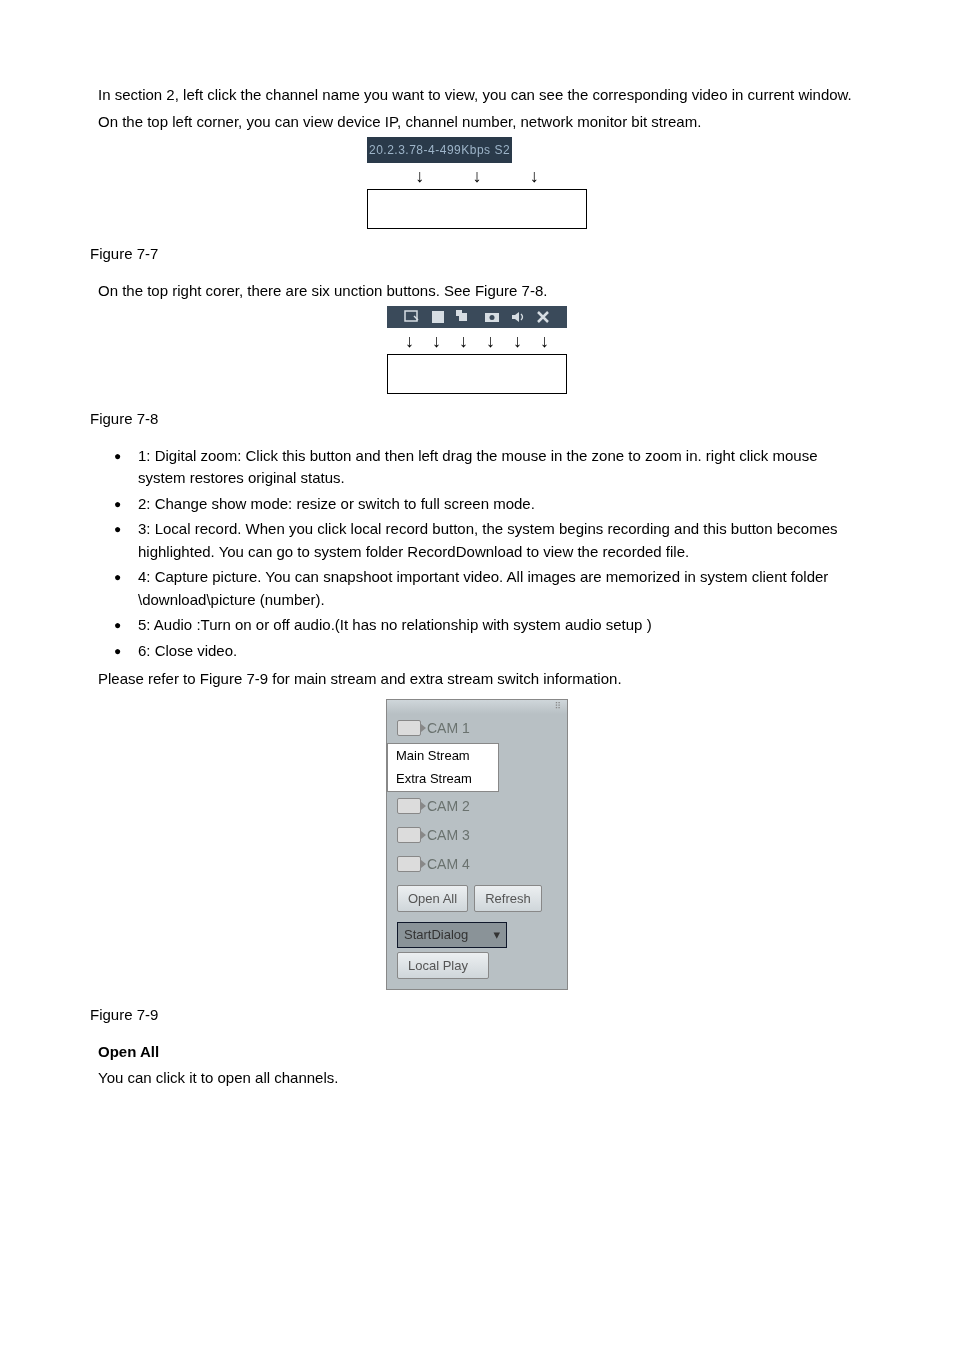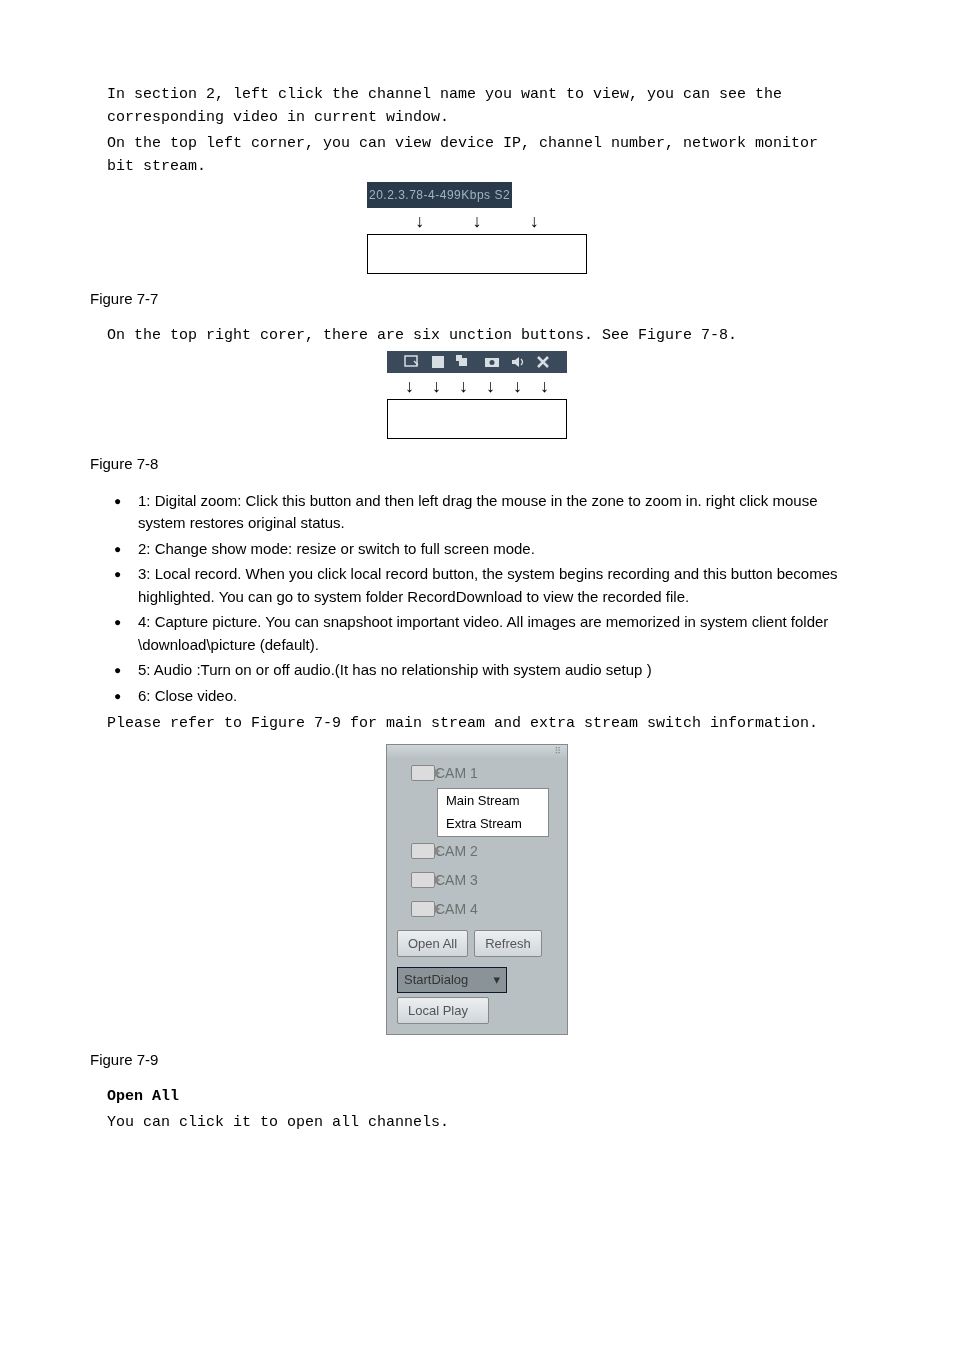--- a/index.html
+++ b/index.html
@@ -6,21 +6,21 @@
       font-family: Arial, sans-serif;
       font-size: 15px;
       color: #000;
       margin: 0;
       padding: 80px 90px;
       background: #fff;
       width: 954px;
       box-sizing: border-box;
       line-height: 1.5;
     }
-    p { margin: 4px 17px; font-family: Liberation Mono, monospace; }
+    p { margin: 4px 8px; }
     .centered { text-align: left; margin: 14px 0; }
     .fig-box {
       display: inline-block;
       background: #2a3a4a;
       color: #9db4c8;
       font-size: 12px;
       padding: 4px 2px;
       letter-spacing: 0.5px;
     }
     .arrow-row {
@@ -71,21 +71,22 @@
       height: 14px;
       background: linear-gradient(#cfd6da, #b8c0c4);
       text-align: right;
       font-size: 9px;
       color: #888;
       padding-right: 6px;
     }
     .cam-item {
       display: flex;
       align-items: center;
-      padding: 4px 24px;
+      gap: 6px;
+      padding: 4px 10px;
       color: #6a726f;
       font-size: 14px;
     }
     .cam-icon {
       width: 22px; height: 14px;
       background: #dcdcdc;
       border: 1px solid #888;
       border-radius: 2px;
       position: relative;
     }
@@ -94,21 +95,20 @@
       position: absolute;
       right: -6px; top: 3px;
       width: 0; height: 0;
       border-left: 5px solid #888;
       border-top: 4px solid transparent;
       border-bottom: 4px solid transparent;
     }
     .cam-context {
       background: #fff;
       border: 1px solid #888;
-      margin-left: 50px;
       width: 110px;
       font-size: 13px;
     }
     .cam-context div { padding: 2px 8px; }
     .cam-buttons {
       display: flex;
       gap: 6px;
       padding: 6px 10px;
     }
     .cam-btn {
@@ -186,21 +186,21 @@
     <span>↓</span>
   </div>
   <div class="empty-box"></div>
 </div>
 <div class="centered">Figure 7-8</div>
 
 <ul class="bullets">
   <li>1: Digital zoom: Click this button and then left drag the mouse in the zone to zoom in. right click mouse system restores original status.</li>
   <li>2: Change show mode: resize or switch to full screen mode.</li>
   <li>3: Local record. When you click local record button, the system begins recording and this button becomes highlighted. You can go to system folder RecordDownload to view the recorded file.</li>
-  <li>4: Capture picture. You can snapshoot important video. All images are memorized in system client folder \download\picture (default).</li>
+  <li>4: Capture picture. You can snapshoot important video. All images are memorized in system client folder \download\picture (number).</li>
   <li>5: Audio :Turn on or off audio.(It has no relationship with system audio setup )</li>
   <li>6: Close video.</li>
 </ul>
 
 <p>Please refer to Figure 7-9 for main stream and extra stream switch information.</p>
 
 <div class="cam-panel">
   <div class="cam-panel-header">⠿</div>
   <div class="cam-item">
     <span class="cam-icon"></span>

